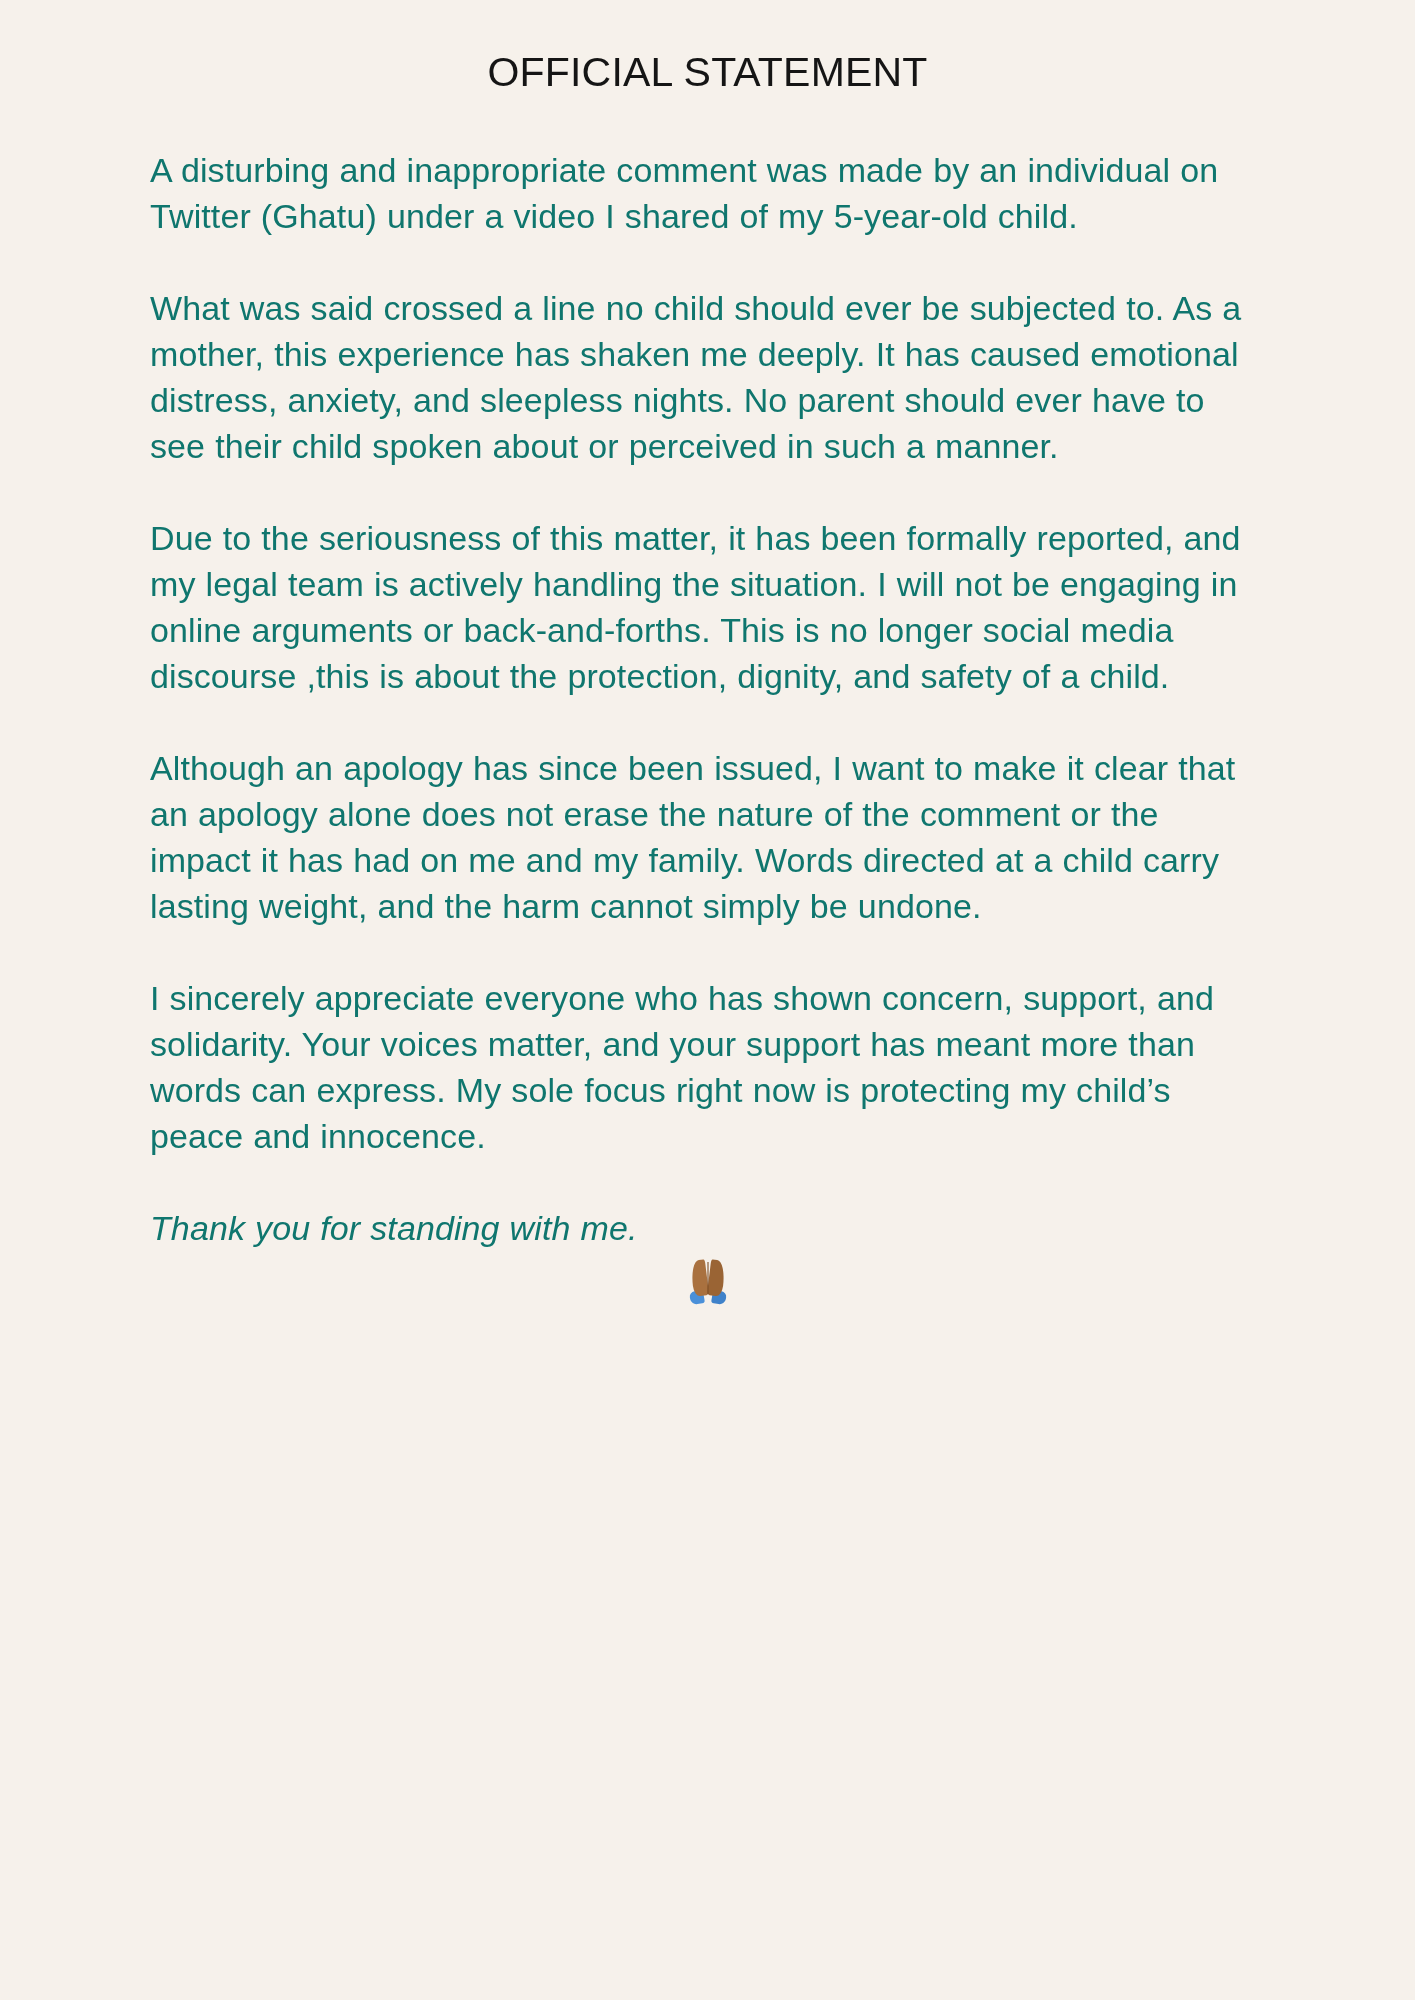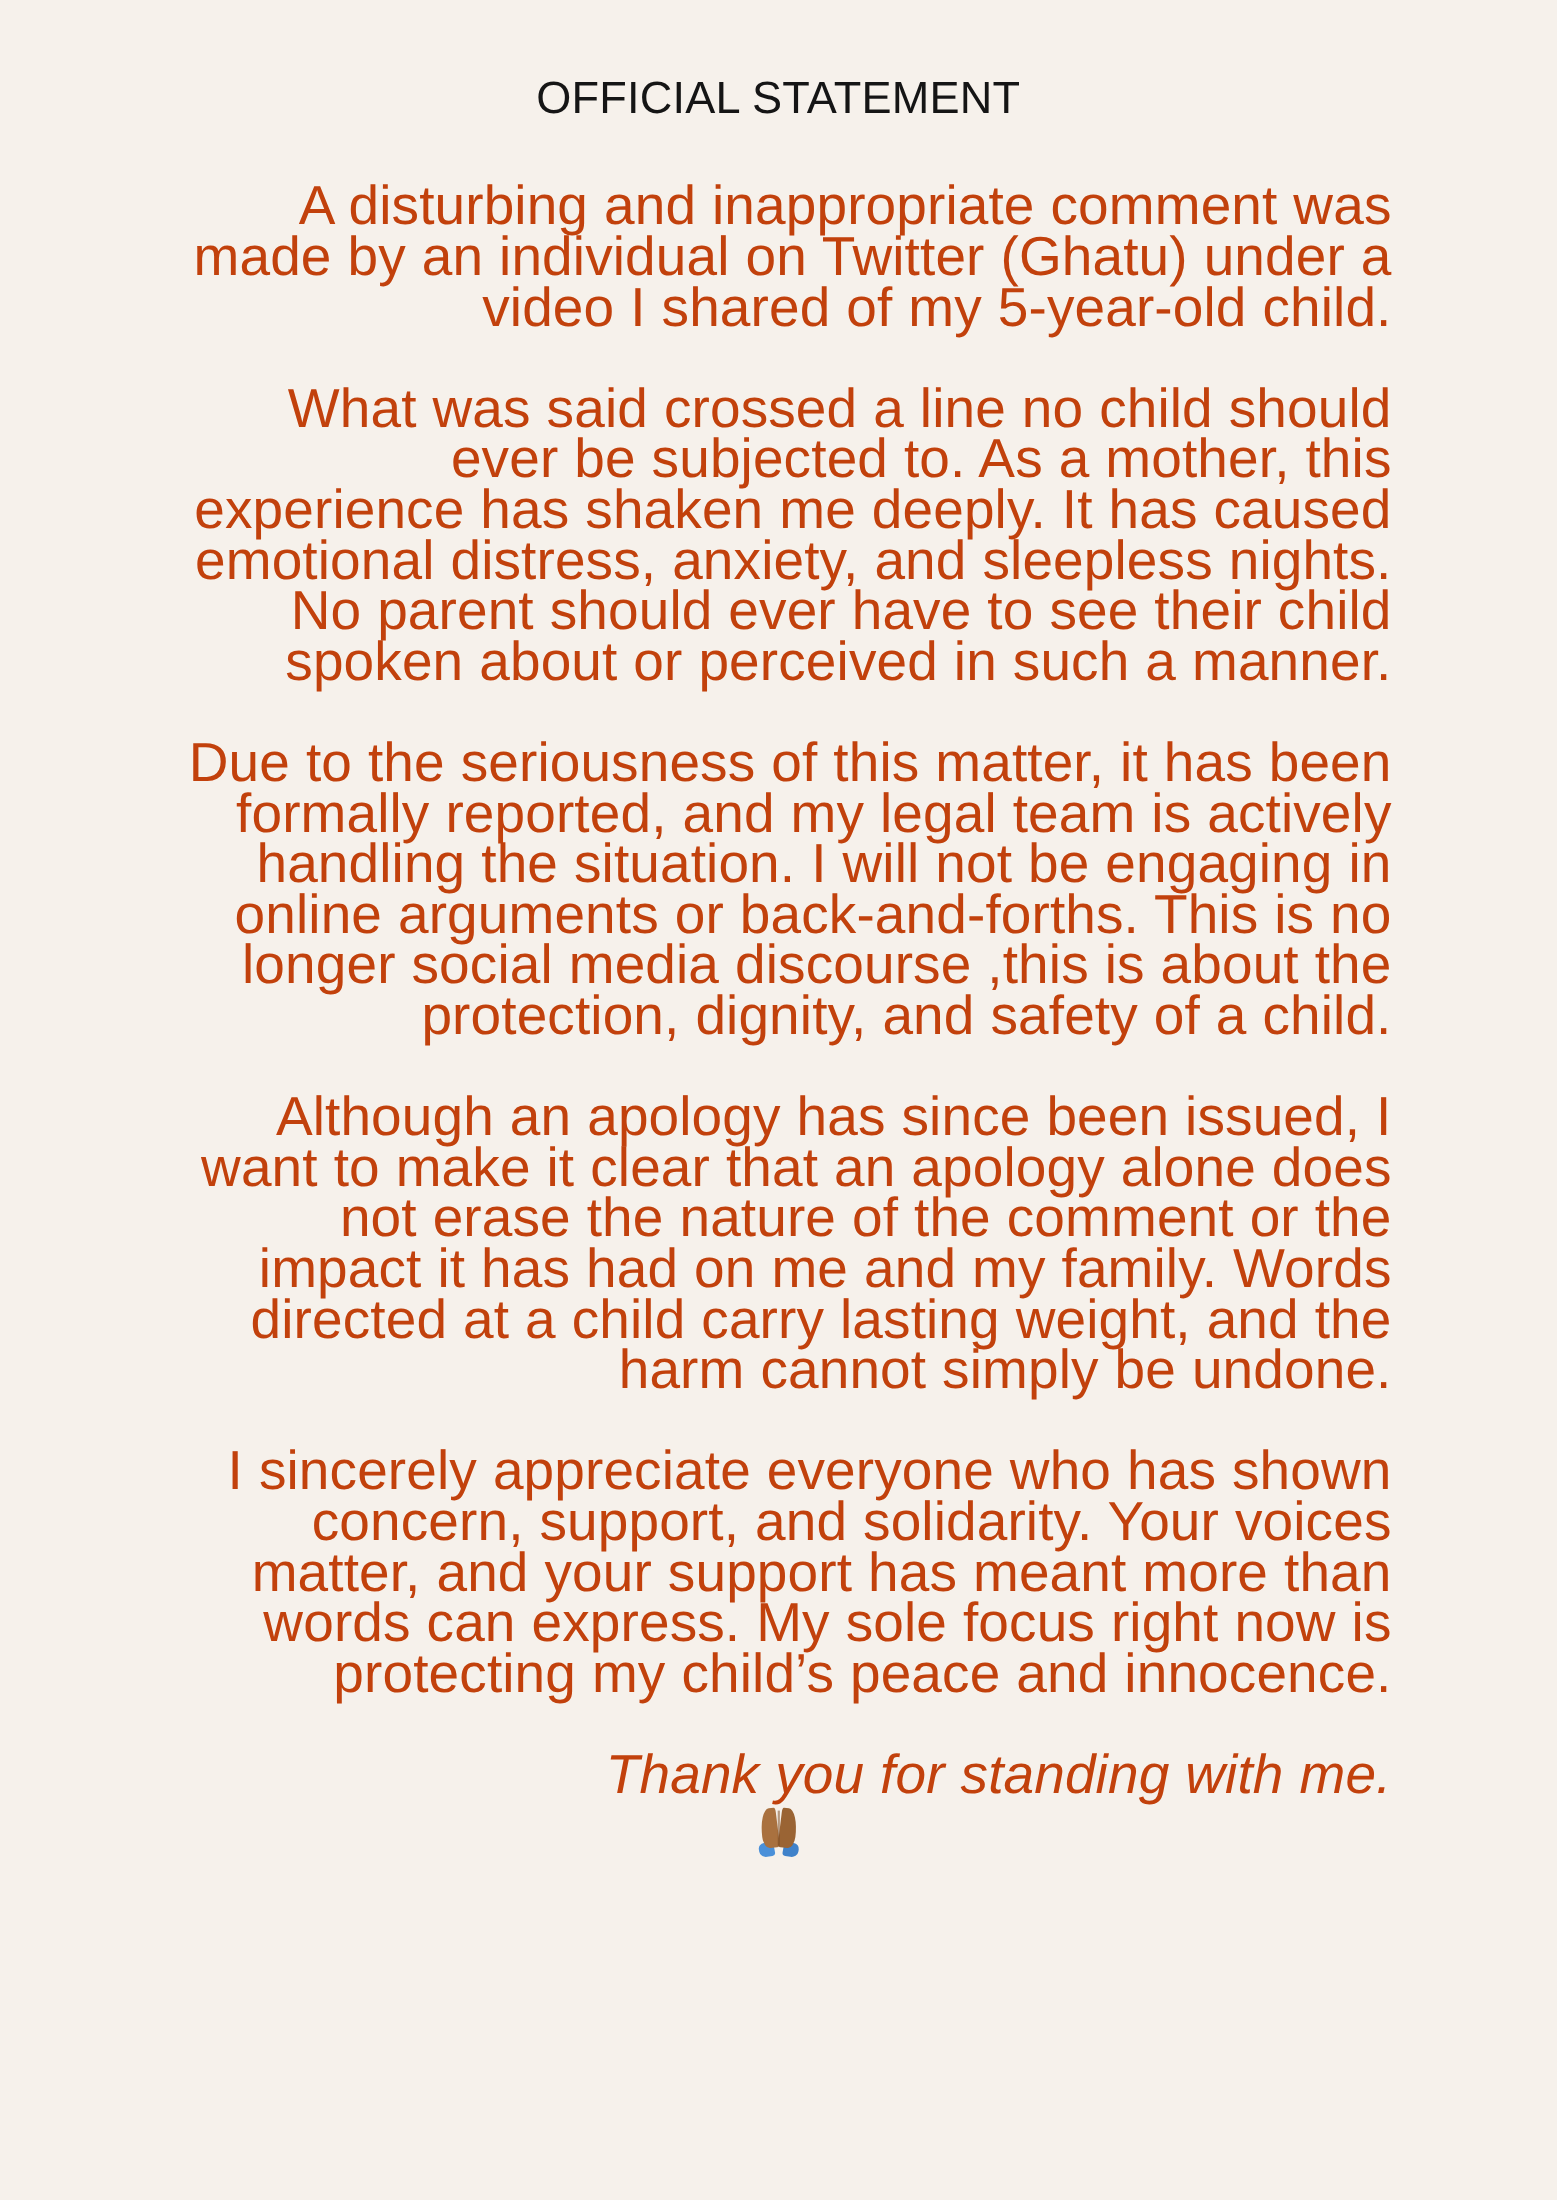--- a/index.html
+++ b/index.html
@@ -13,45 +13,45 @@
     font-family: "Liberation Sans", "DejaVu Sans", sans-serif;
     color: #141414;
     overflow: hidden;
   }
 
   .statement-page {
     width: 1415px;
     height: 2000px;
     box-sizing: border-box;
     background: #f6f1eb;
-    padding: 60px 150px 0 150px;
+    padding: 43px 150px 0 150px;
     display: block;
   }
 
   .statement-title {
     text-align: center;
     font-size: 41px;
     line-height: 58px;
     font-weight: 400;
     letter-spacing: 0.2px;
     color: #151515;
     margin: 0 0 0 0;
     font-stretch: condensed;
   }
 
   .spacer-line {
     height: 46px;
   }
 
   .statement-para {
-    text-align: right;
-    font-size: 50px;
+    text-align: left;
+    font-size: 34px;
     line-height: 46px;
     font-weight: 400;
-    color: #c2410c;
+    color: #0f766e;
     margin: 0;
     padding: 0;
     letter-spacing: 0.1px;
     word-spacing: 0.5px;
   }
 
   .para-block {
     margin: 0 0 46px 0;
   }
 

